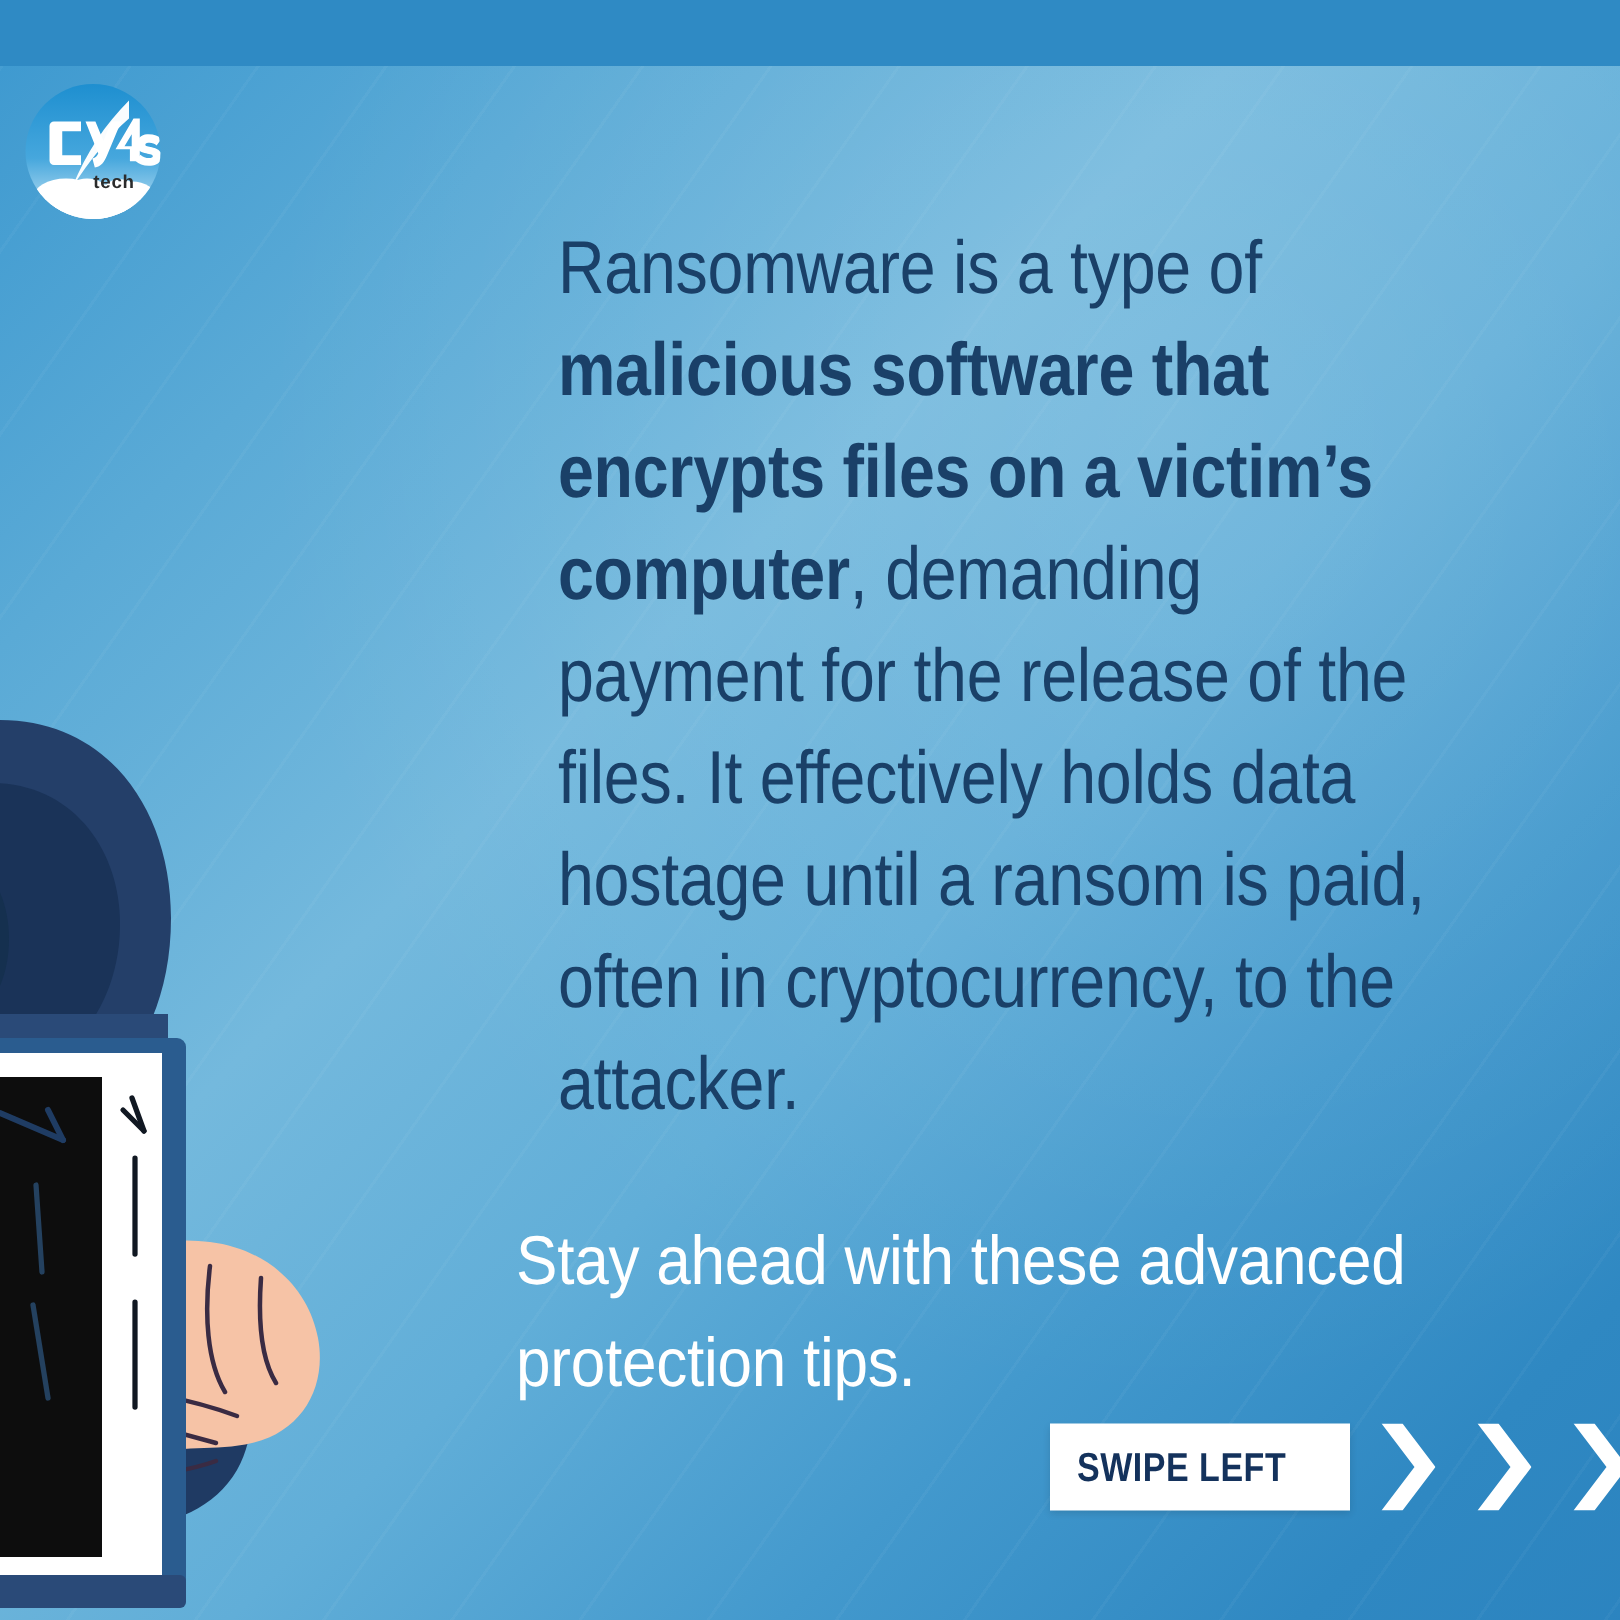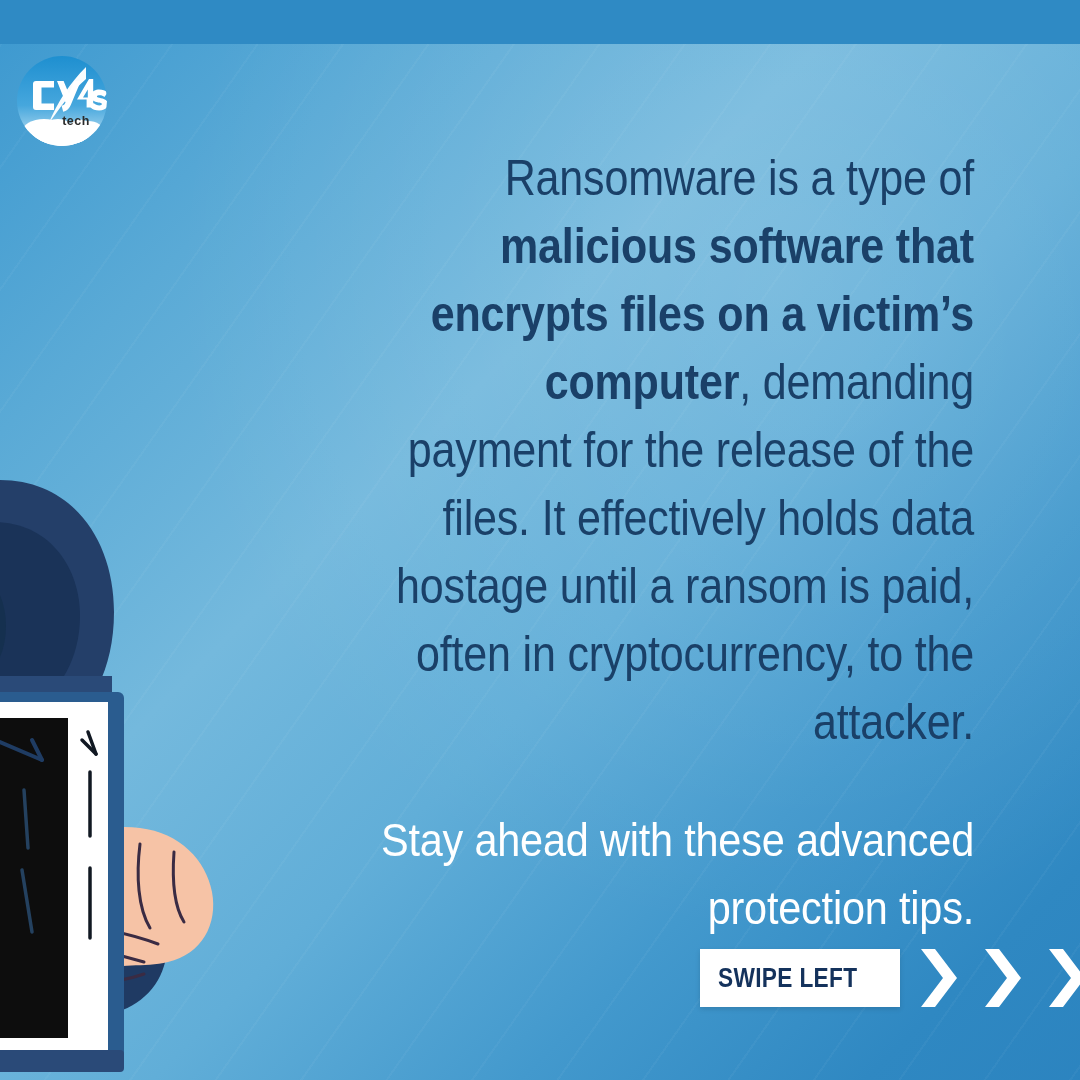--- a/index.html
+++ b/index.html
@@ -54,21 +54,21 @@
     left:14px; top:9px;
     width:96px; height:96px;
   }
 
   
   #copy {
     position:absolute;
     right:106px;
     top:100px;
     width:700px;
-    text-align:right;
+    text-align:left;
   }
   #paragraph {
     font-family:"Liberation Sans", sans-serif;
     font-size:50px;
     line-height:68px;
     letter-spacing:-0.2px;
     color:#1a4068;
     font-weight:400;
     transform:scaleX(0.86);
     transform-origin:right center;

